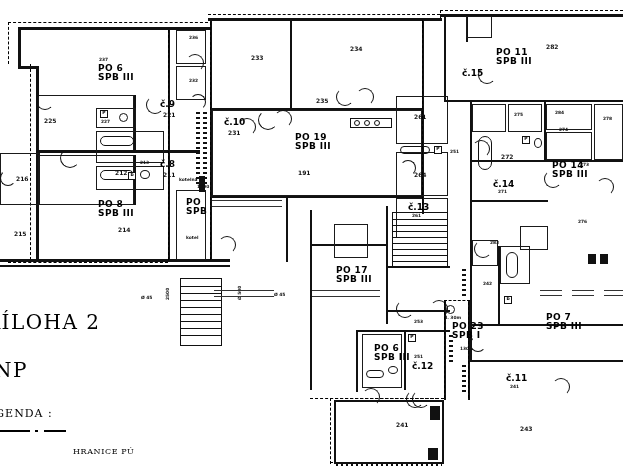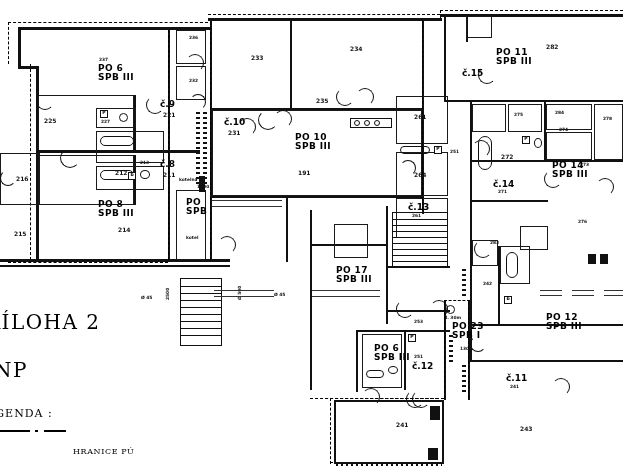--- a/index.html
+++ b/index.html
@@ -250,21 +250,21 @@
     <div class="wall" style="left:422px; top:18px;  width:2px;  height:196px;"></div>
     <div class="wall" style="left:212px; top:196px; width:212px; height:2px;"></div>
     <div class="wall" style="left:286px; top:198px; width:2px;  height:64px;"></div>
     <div class="room-out" style="left:212px; top:110px; width:210px; height:86px;"></div>
   </div>
   <div class="lbl num" style="left:251px; top:55px;">233</div>
   <div class="lbl num" style="left:350px; top:46px;">234</div>
   <div class="lbl num" style="left:316px; top:98px;">235</div>
 
   <div class="lbl po" style="left:295px; top:133px;">
-    <span>PO  10</span>
+    <span>PO  19</span>
     <span class="l2">SPB III</span>
   </div>
   <div class="lbl num" style="left:298px; top:170px;">191</div>
 
   <div>
     <div class="fix" style="left:350px; top:118px; width:42px; height:10px;"></div>
     <div class="fix round" style="left:354px; top:120px; width:6px; height:6px;"></div>
     <div class="fix round" style="left:364px; top:120px; width:6px; height:6px;"></div>
     <div class="fix round" style="left:374px; top:120px; width:6px; height:6px;"></div>
   </div>
@@ -329,21 +329,21 @@
     <div class="wall" style="left:470px; top:238px; width:2px;  height:122px;"></div>
     <div class="wall" style="left:498px; top:246px; width:2px;  height:78px;"></div>
     <div class="wall" style="left:470px; top:324px; width:153px; height:2px;"></div>
     <div class="wall" style="left:470px; top:360px; width:153px; height:2px;"></div>
     <div class="room-out" style="left:500px; top:246px; width:30px; height:38px;"></div>
     <div class="fix pill" style="left:506px; top:252px; width:12px; height:26px;"></div>
     <div class="pbox" style="left:504px; top:296px; width:8px; height:8px;">b</div>
   </div>
   <div class="lbl tiny" style="left:483px; top:282px;">242</div>
   <div class="lbl po" style="left:546px; top:313px;">
-    <span>PO  12</span>
+    <span>PO  7</span>
     <span class="l2">SPB III</span>
   </div>
   <div class="lbl cis" style="left:506px; top:374px;">č.11</div>
   <div class="lbl tiny" style="left:510px; top:385px;">241</div>
   <div class="lbl num" style="left:520px; top:426px;">243</div>
 
   <div>
     <div class="corr" style="left:540px; top:290px; width:22px;"></div>
     <div class="corr" style="left:540px; top:295px; width:22px;"></div>
     <div class="corr" style="left:572px; top:290px; width:22px;"></div>

